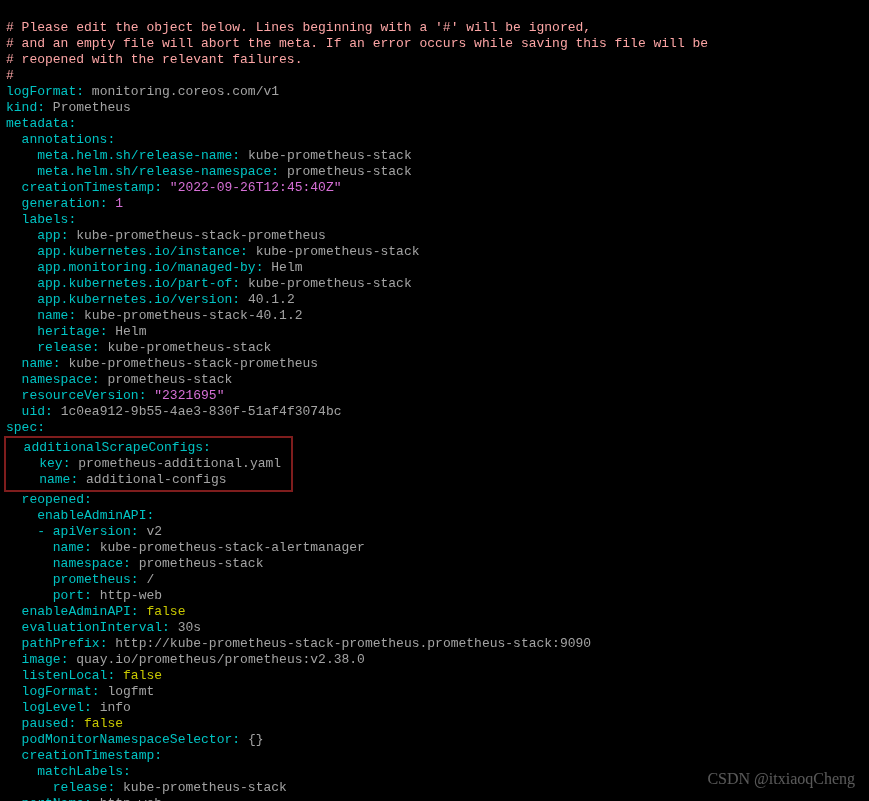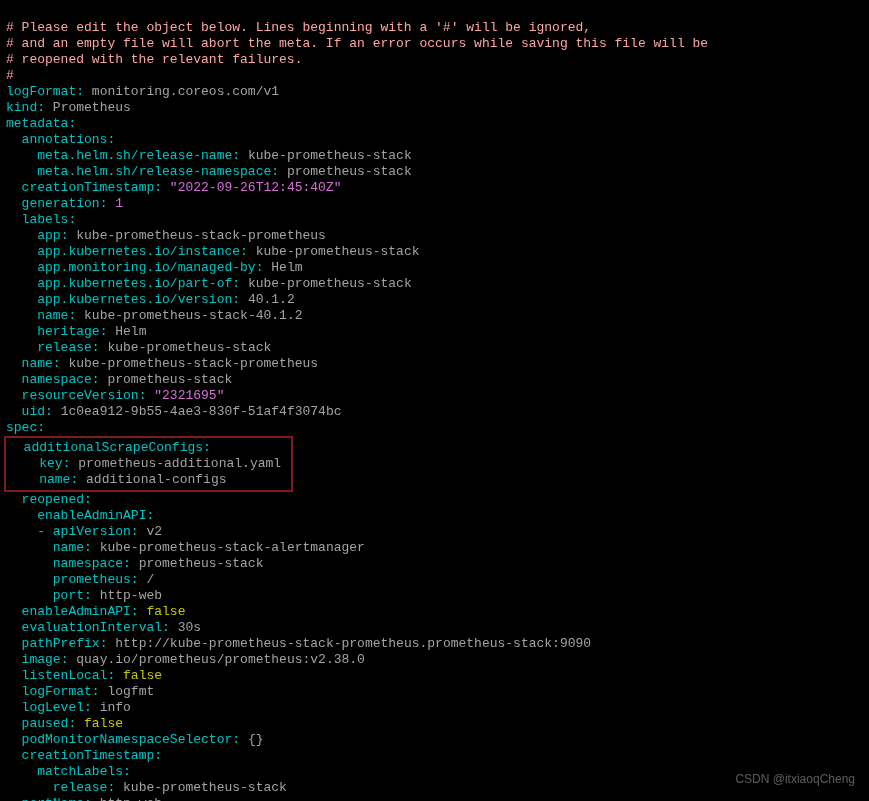--- a/index.html
+++ b/index.html
@@ -4,21 +4,21 @@
 <style>
   html,body{margin:0;padding:0;background:#000;color:#e6e6e6;font-family:Consolas,"Courier New",monospace;font-size:13px;line-height:16px;}
   .term{white-space:pre;padding:4px 6px;width:869px;height:801px;box-sizing:border-box;position:relative;overflow:hidden;}
   .c-blu{color:#fca5a5;text-align:right;}
   .c-key{color:#00c3c3;}
   .c-str{color:#a3a3a3;}
   .c-mag{color:#d670d6;}
   .c-num{color:#d670d6;}
   .c-yel{color:#c9c900;}
   .hl{border:2px solid #7f1d1d;display:inline-block;padding:2px 10px 2px 2px;margin-left:-2px;}
-  .wm{position:absolute;right:14px;bottom:14px;color:rgba(255,255,255,0.35);font-size:12px;font-family:Liberation Sans, sans-serif;}
+  .wm{position:absolute;right:14px;bottom:14px;color:rgba(255,255,255,0.35);font-size:16px;font-family:Liberation Serif, serif;}
 </style>
 </head>
 <body>
 
 <div class="term">
 <span class="c-blu"># Please edit the object below. Lines beginning with a '#' will be ignored,</span>
 <span class="c-blu"># and an empty file will abort the meta. If an error occurs while saving this file will be</span>
 <span class="c-blu"># reopened with the relevant failures.</span>
 <span class="c-blu">#</span>
 <span><span class="c-key">logFormat</span><span class="c-key">:</span><span> </span><span class="c-str">monitoring.coreos.com/v1</span></span>

